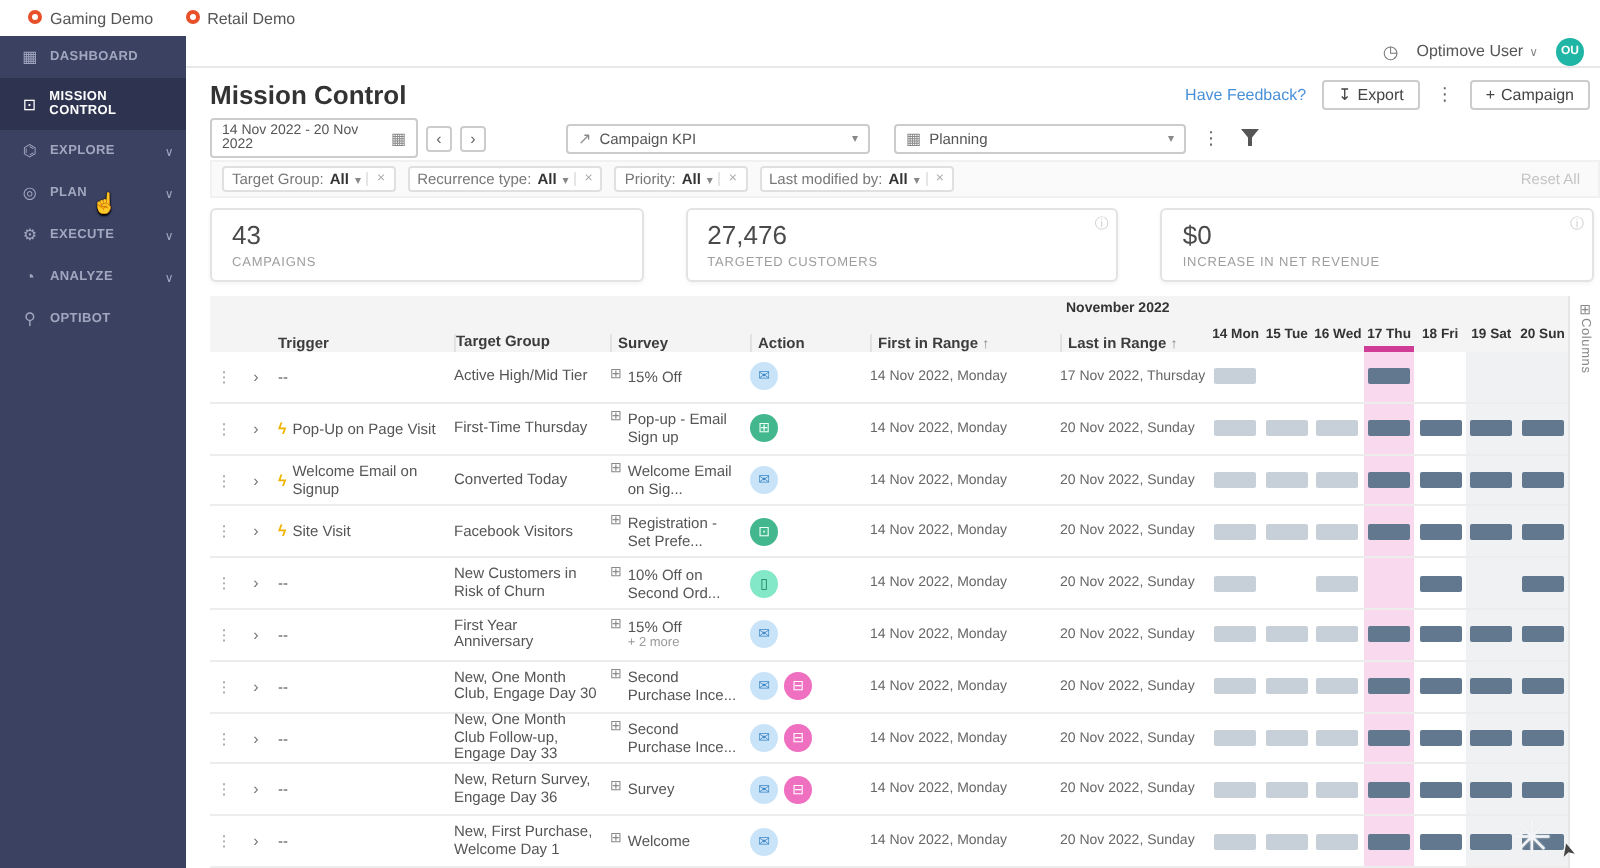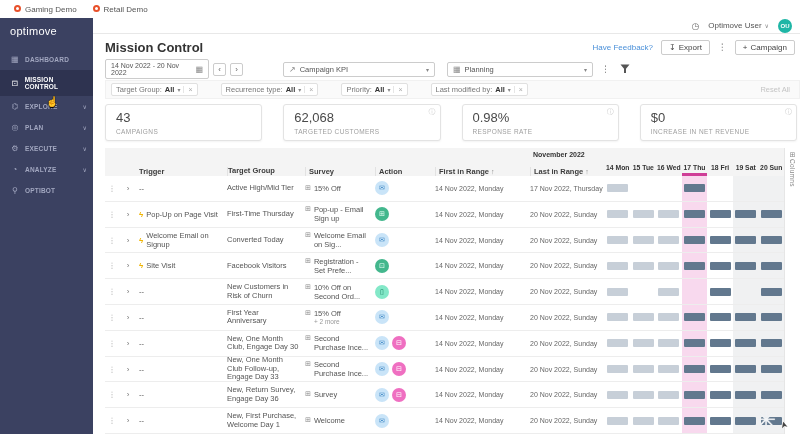--- a/index.html
+++ b/index.html
@@ -122,21 +122,20 @@
     <span>Gaming Demo</span>
   </div>
   <div class="demo-tab">
     <span class="radio-ring"></span>
     <span>Retail Demo</span>
   </div>
 </div>
 
 <div class="app">
   <aside class="sidebar">
-    <div class="logo">optimove</div>
     <nav id="nav">
         <div class="nav-item">
           <span class="nav-ic">▦</span>
           <span class="nav-lb">DASHBOARD</span>
         </div>
         <div class="nav-item active">
           <span class="nav-ic">⊡</span>
           <span class="nav-lb">MISSION CONTROL</span>
         </div>
         <div class="nav-item">
@@ -211,21 +210,21 @@
           <span>Planning</span>
           <span class="caret">▾</span>
         </span>
         <span class="icon-btn" style="margin-left:4px;">⋮</span>
         <svg class="funnel" width="10" height="10" viewBox="0 0 10 10">
           <path d="M0.5 0.5 H9.5 L6 4.8 V9 L4 9 V4.8 Z" fill="#555"></path>
         </svg>
       </div>
 
       <div class="filterbar">
-        <span id="chips" style="display:flex;gap:23px;">
+        <span id="chips" style="display:flex;gap:6px;">
             <span class="chip">
               <span>Target Group:</span>
               <b>All</b>
               <span class="caret">▾</span>
               <span class="x">×</span>
             </span>
             <span class="chip">
               <span>Recurrence type:</span>
               <b>All</b>
               <span class="caret">▾</span>
@@ -246,27 +245,22 @@
           </span>
         <span class="reset">Reset All</span>
       </div>
 
       <div class="cards" id="cards">
           <div class="card">
             <div class="card-val">43</div>
             <div class="card-lbl">CAMPAIGNS</div>
           </div>
           <div class="card">
-            <div class="card-val">62,068</div>
+            <div class="card-val">27,476</div>
             <div class="card-lbl">TARGETED CUSTOMERS</div>
-            <span class="card-info">ⓘ</span>
-          </div>
-          <div class="card">
-            <div class="card-val">0.98%</div>
-            <div class="card-lbl">RESPONSE RATE</div>
             <span class="card-info">ⓘ</span>
           </div>
           <div class="card">
             <div class="card-val">$0</div>
             <div class="card-lbl">INCREASE IN NET REVENUE</div>
             <span class="card-info">ⓘ</span>
           </div>
         </div>
 
       <div class="table">

